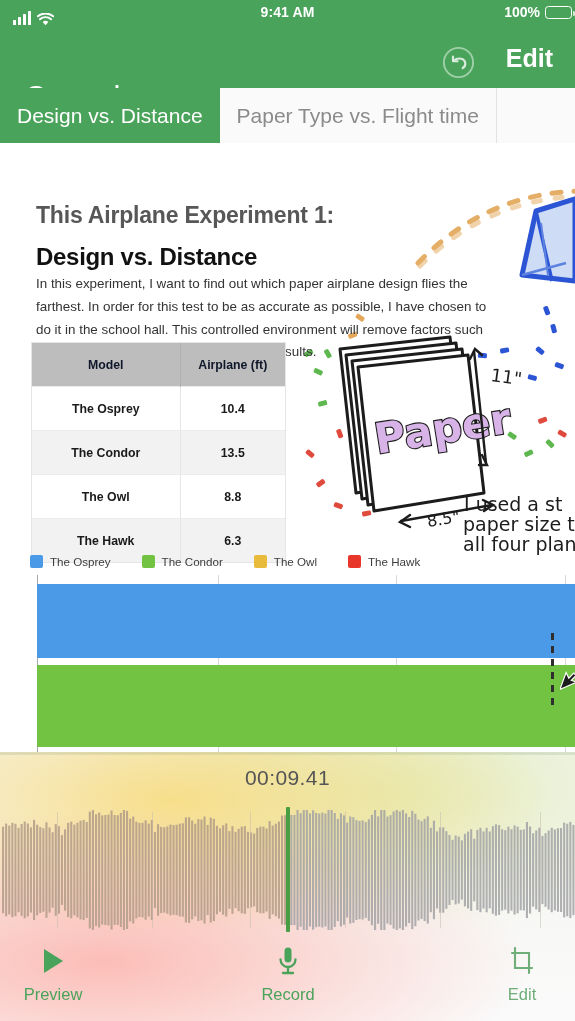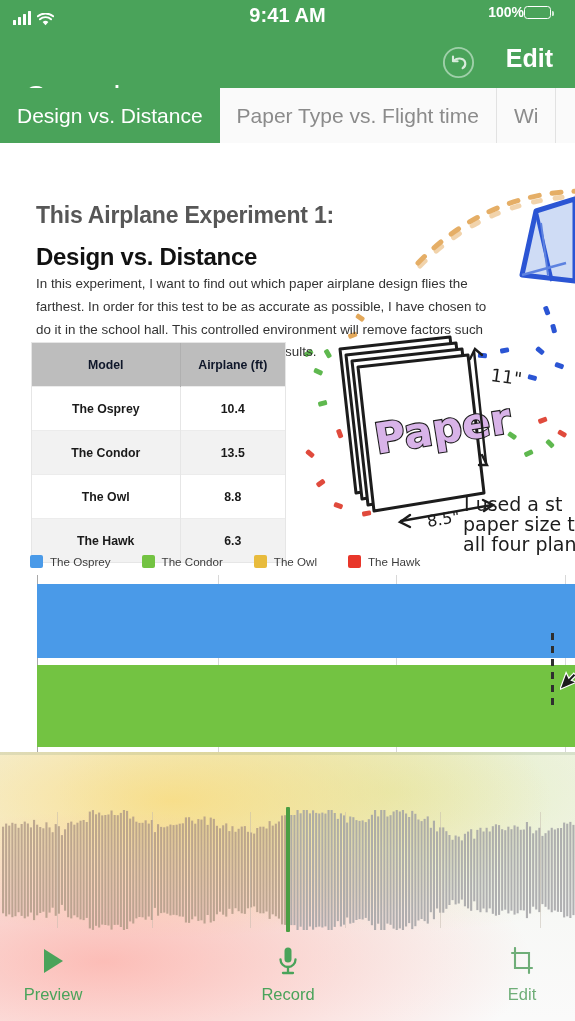--- a/index.html
+++ b/index.html
@@ -19,23 +19,23 @@
   .sb-left{position:absolute;left:13px;top:5px;display:flex;align-items:flex-end;gap:6px;height:20px;}
   .bars{display:flex;align-items:flex-end;gap:2px;height:14px;}
   .bars i{display:block;width:3px;background:#fff;border-radius:0.5px;}
   .bars i:nth-child(1){height:5px;}
   .bars i:nth-child(2){height:8px;}
   .bars i:nth-child(3){height:11px;}
   .bars i:nth-child(4){height:14px;}
   .wifi{position:relative;width:17px;height:13px;}
   .sb-time{
     position:absolute;left:0;right:0;top:4px;text-align:center;
-    font-size:20px;font-weight:bold;letter-spacing:0.1px;
-  }
-  .sb-right{position:absolute;right:24px;top:4px;display:flex;align-items:center;}
+    font-size:14px;font-weight:bold;letter-spacing:0.1px;
+  }
+  .sb-right{position:absolute;right:3px;top:4px;display:flex;align-items:center;gap:5px;}
   .sb-batt-text{font-size:14px;font-weight:bold;}
   .batt{
     position:relative;width:27px;height:13px;border:1.6px solid #fff;border-radius:3.5px;
     box-sizing:border-box;padding:1.4px;
   }
   .batt .fill{width:100%;height:100%;background:#fff;border-radius:1.5px;}
   .batt:after{
     content:"";position:absolute;right:-3.5px;top:4px;width:2px;height:5px;
     background:#fff;border-radius:0 1.5px 1.5px 0;opacity:.75;
   }
@@ -198,21 +198,20 @@
         <path d="M20.6 22.2 c4.2 -2.6 3.4 -8.6 -1.6 -9.5 c-2.9 -0.5 -5.4 0.4 -7.4 2.1" fill="none" stroke="#d9ecdd" stroke-width="2.1" stroke-linecap="round"></path>
         <path d="M11.0 10.6 L11.0 15.2 L15.6 15.2" fill="none" stroke="#d9ecdd" stroke-width="2.1" stroke-linecap="round" stroke-linejoin="round"></path>
       </svg>
     </span>
     <button class="nav-done">Edit</button>
   </div>
 
   <div class="tabbar">
     <div class="tab active">Design vs. Distance</div>
     <div class="tab">Paper Type vs. Flight time</div>
-    <div class="tab">Wi</div>
   </div>
 
   <div class="page">
 
     <div class="sketch">
       <svg width="275" height="560" viewBox="0 0 275 560">
 
         <g stroke="#e3a85a" stroke-width="5" stroke-linecap="round" fill="none" opacity=".92">
           <path d="M118 100 q70 -72 168 -72" stroke-dasharray="9 13"></path>
           <path d="M120 103 q68 -68 164 -70" stroke-dasharray="7 15" opacity=".55"></path>
@@ -356,20 +355,21 @@
       <div class="cursor-arrow" style="left:560px;top:95px">
         <svg width="20" height="24" viewBox="0 0 20 24">
           <path d="M15 2 L15 20 L10.5 15.6 L7.6 22 L4.6 20.6 L7.4 14.4 L1.8 14.4 Z" fill="#1c1c1c" stroke="#fff" stroke-width="1.2" transform="rotate(200 9 12)"></path>
         </svg>
       </div>
     </div>
   </div>
 
   <div class="audio">
     <div class="audio-topline"></div>
+    <div class="timecode">00:09.41</div>
     <div class="wave">
       <svg id="wavesvg" width="575" height="120" viewBox="0 0 575 120">
           <rect x="2.0" y="16.7" width="2.1" height="86.6" fill="#b09a86" opacity="0.82"></rect>
           <rect x="5.1" y="13.6" width="2.1" height="92.7" fill="#b09a86" opacity="0.82"></rect>
           <rect x="8.2" y="15.6" width="2.1" height="88.8" fill="#b09a86" opacity="0.82"></rect>
           <rect x="11.3" y="12.8" width="2.1" height="94.4" fill="#b09a86" opacity="0.82"></rect>
           <rect x="14.4" y="13.8" width="2.1" height="92.4" fill="#b09a86" opacity="0.82"></rect>
           <rect x="17.5" y="17.8" width="2.1" height="84.4" fill="#b09a86" opacity="0.82"></rect>
           <rect x="20.6" y="14.0" width="2.1" height="91.9" fill="#b09a86" opacity="0.82"></rect>
           <rect x="23.7" y="11.6" width="2.1" height="96.7" fill="#b09a86" opacity="0.82"></rect>

